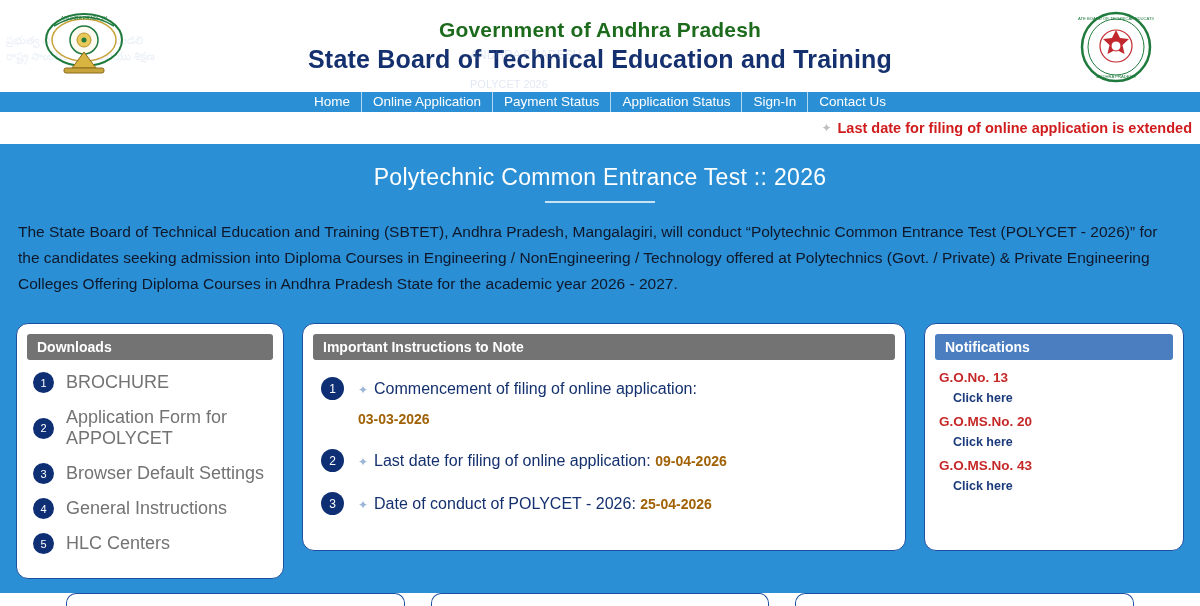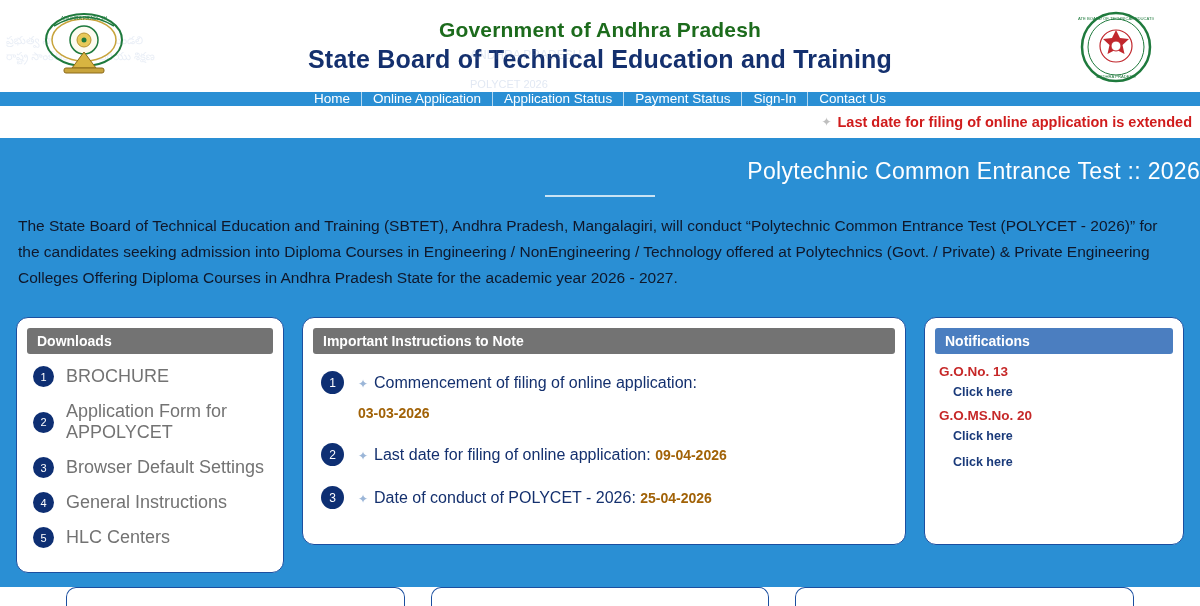--- a/index.html
+++ b/index.html
@@ -48,21 +48,21 @@
     font-size: 11px;
     overflow: hidden;
   }
   .wm-1 { position: absolute; left: 6px; top: 34px; }
   .wm-2 { position: absolute; left: 6px; top: 50px; }
   .wm-3 { position: absolute; left: 470px; top: 48px; font-size: 12px; color: rgba(120,150,200,0.22); }
   .wm-4 { position: absolute; left: 470px; top: 78px; font-size: 11px; color: rgba(120,150,200,0.22); }
 
   
   .navbar {
-    height: 14px;
+    height: 20px;
     background: #2a8fd4;
     display: flex;
     align-items: center;
     justify-content: center;
     gap: 0;
   }
   .navbar a {
     color: #ffffff;
     font-size: 13.5px;
     text-decoration: none;
@@ -95,21 +95,21 @@
     font-size: 11px;
   }
 
   
   .hero {
     background: #2a8fd4;
     padding: 20px 0 14px 0;
     position: relative;
   }
   .hero h1 {
-    text-align: right;
+    text-align: center;
     color: #ffffff;
     font-size: 23px;
     font-weight: normal;
     letter-spacing: .3px;
   }
   .hero-rule {
     width: 110px; height: 2px;
     background: rgba(255,255,255,.75);
     margin: 10px auto 16px auto;
   }
@@ -277,22 +277,22 @@
       <circle cx="38" cy="36" r="5" fill="#ffffff" stroke="#c1272d" stroke-width="1"></circle>
       <text x="38" y="10" font-size="4.2" fill="#1f7a3d" text-anchor="middle" font-family="Liberation Sans, sans-serif">STATE BOARD OF TECHNICAL EDUCATION</text>
       <text x="38" y="68" font-size="4.2" fill="#1f7a3d" text-anchor="middle" font-family="Liberation Sans, sans-serif">ANDHRA PRADESH</text>
     </svg>
   </div>
 </div>
 
 <div class="navbar">
   <a href="#">Home</a>
   <a href="#">Online Application</a>
+  <a href="#">Payment Status</a>
   <a href="#">Application Status</a>
-  <a href="#">Payment Status</a>
   <a href="#">Sign-In</a>
   <a href="#">Contact Us</a>
 </div>
 
 <div class="ticker">
   <span class="ticker-left-wm"></span>
   <span class="dot">✦</span>
   <span class="msg">Last date for filing of online application is extended</span>
 </div>
 
@@ -366,20 +366,21 @@
     <div class="nt-list">
       <div class="nt-item">
         <div class="nt-title">G.O.No. 13</div>
         <a href="#" class="nt-link">Click here</a>
       </div>
       <div class="nt-item">
         <div class="nt-title">G.O.MS.No. 20</div>
         <a href="#" class="nt-link">Click here</a>
       </div>
       <div class="nt-item">
+        <div class="nt-title">G.O.MS.No. 43</div>
         <a href="#" class="nt-link">Click here</a>
       </div>
     </div>
   </div>
 
 </div>
 
 <div class="bottom-strip">
   <div class="bottom-card"></div>
   <div class="bottom-card"></div>

